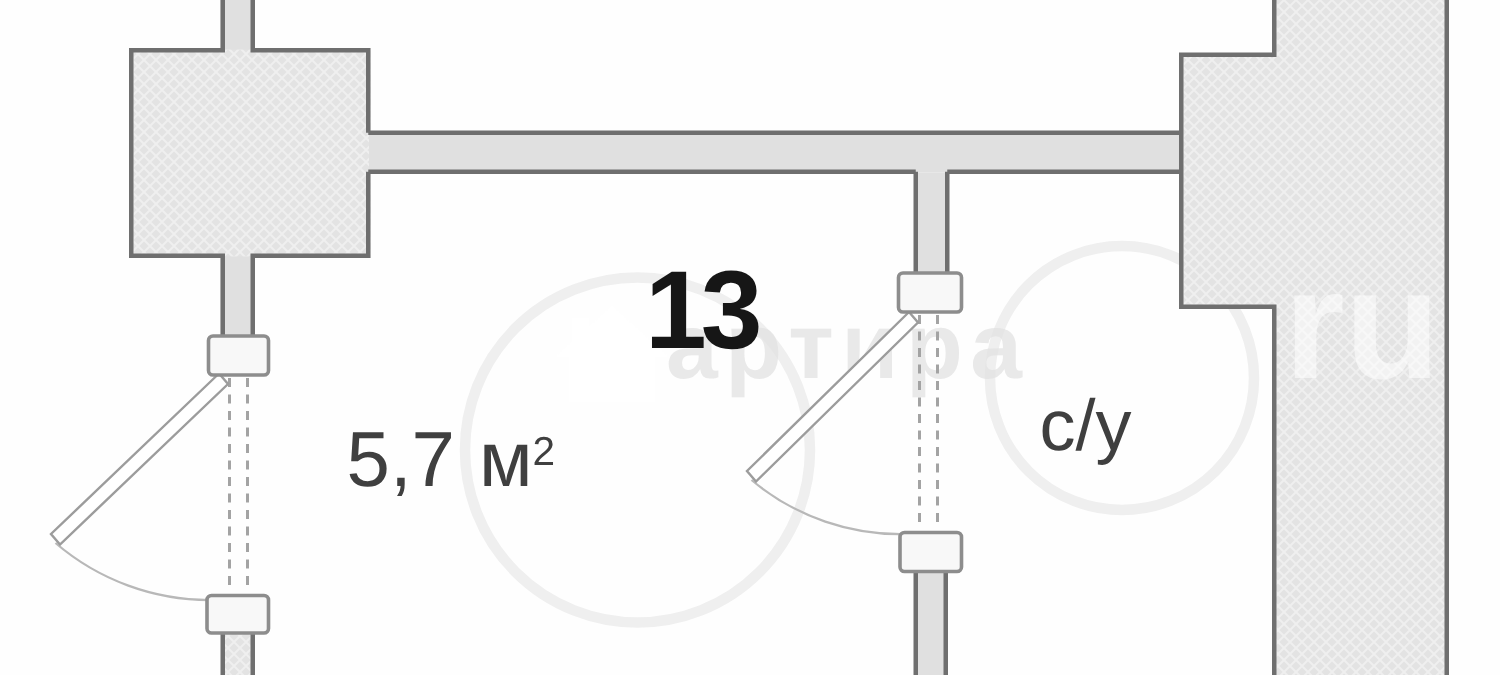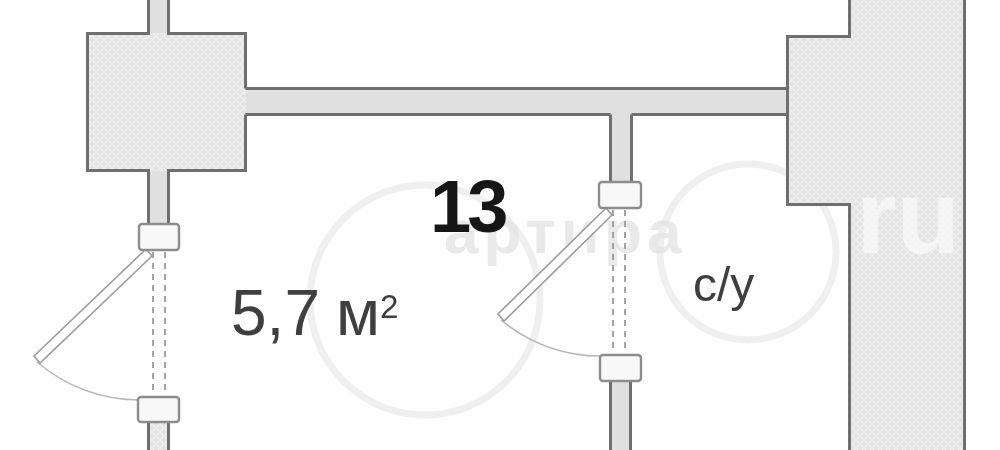--- a/index.html
+++ b/index.html
@@ -30,21 +30,21 @@
   }
   
   .room-number{
     position:absolute;left:430px;top:170px;
     font-size:74px;font-weight:bold;letter-spacing:-4px;line-height:1;
     color:var(--room-number,#161616);
     text-align:right;
   }
   .area-label{
     position:absolute;left:231px;top:281px;
-    font-size:64px;line-height:1;letter-spacing:0px;
+    font-size:52px;line-height:1;letter-spacing:0px;
     color:var(--label,#3f3f3f);white-space:nowrap;
   }
   .area-label .unit{margin-left:16px;}
   .area-label sup{font-size:0.52em;vertical-align:0.52em;letter-spacing:0;}
   .bath-label{
     position:absolute;left:693px;top:261px;
     font-size:48px;line-height:1;
     color:var(--label,#3f3f3f);white-space:nowrap;
   }
 </style>

